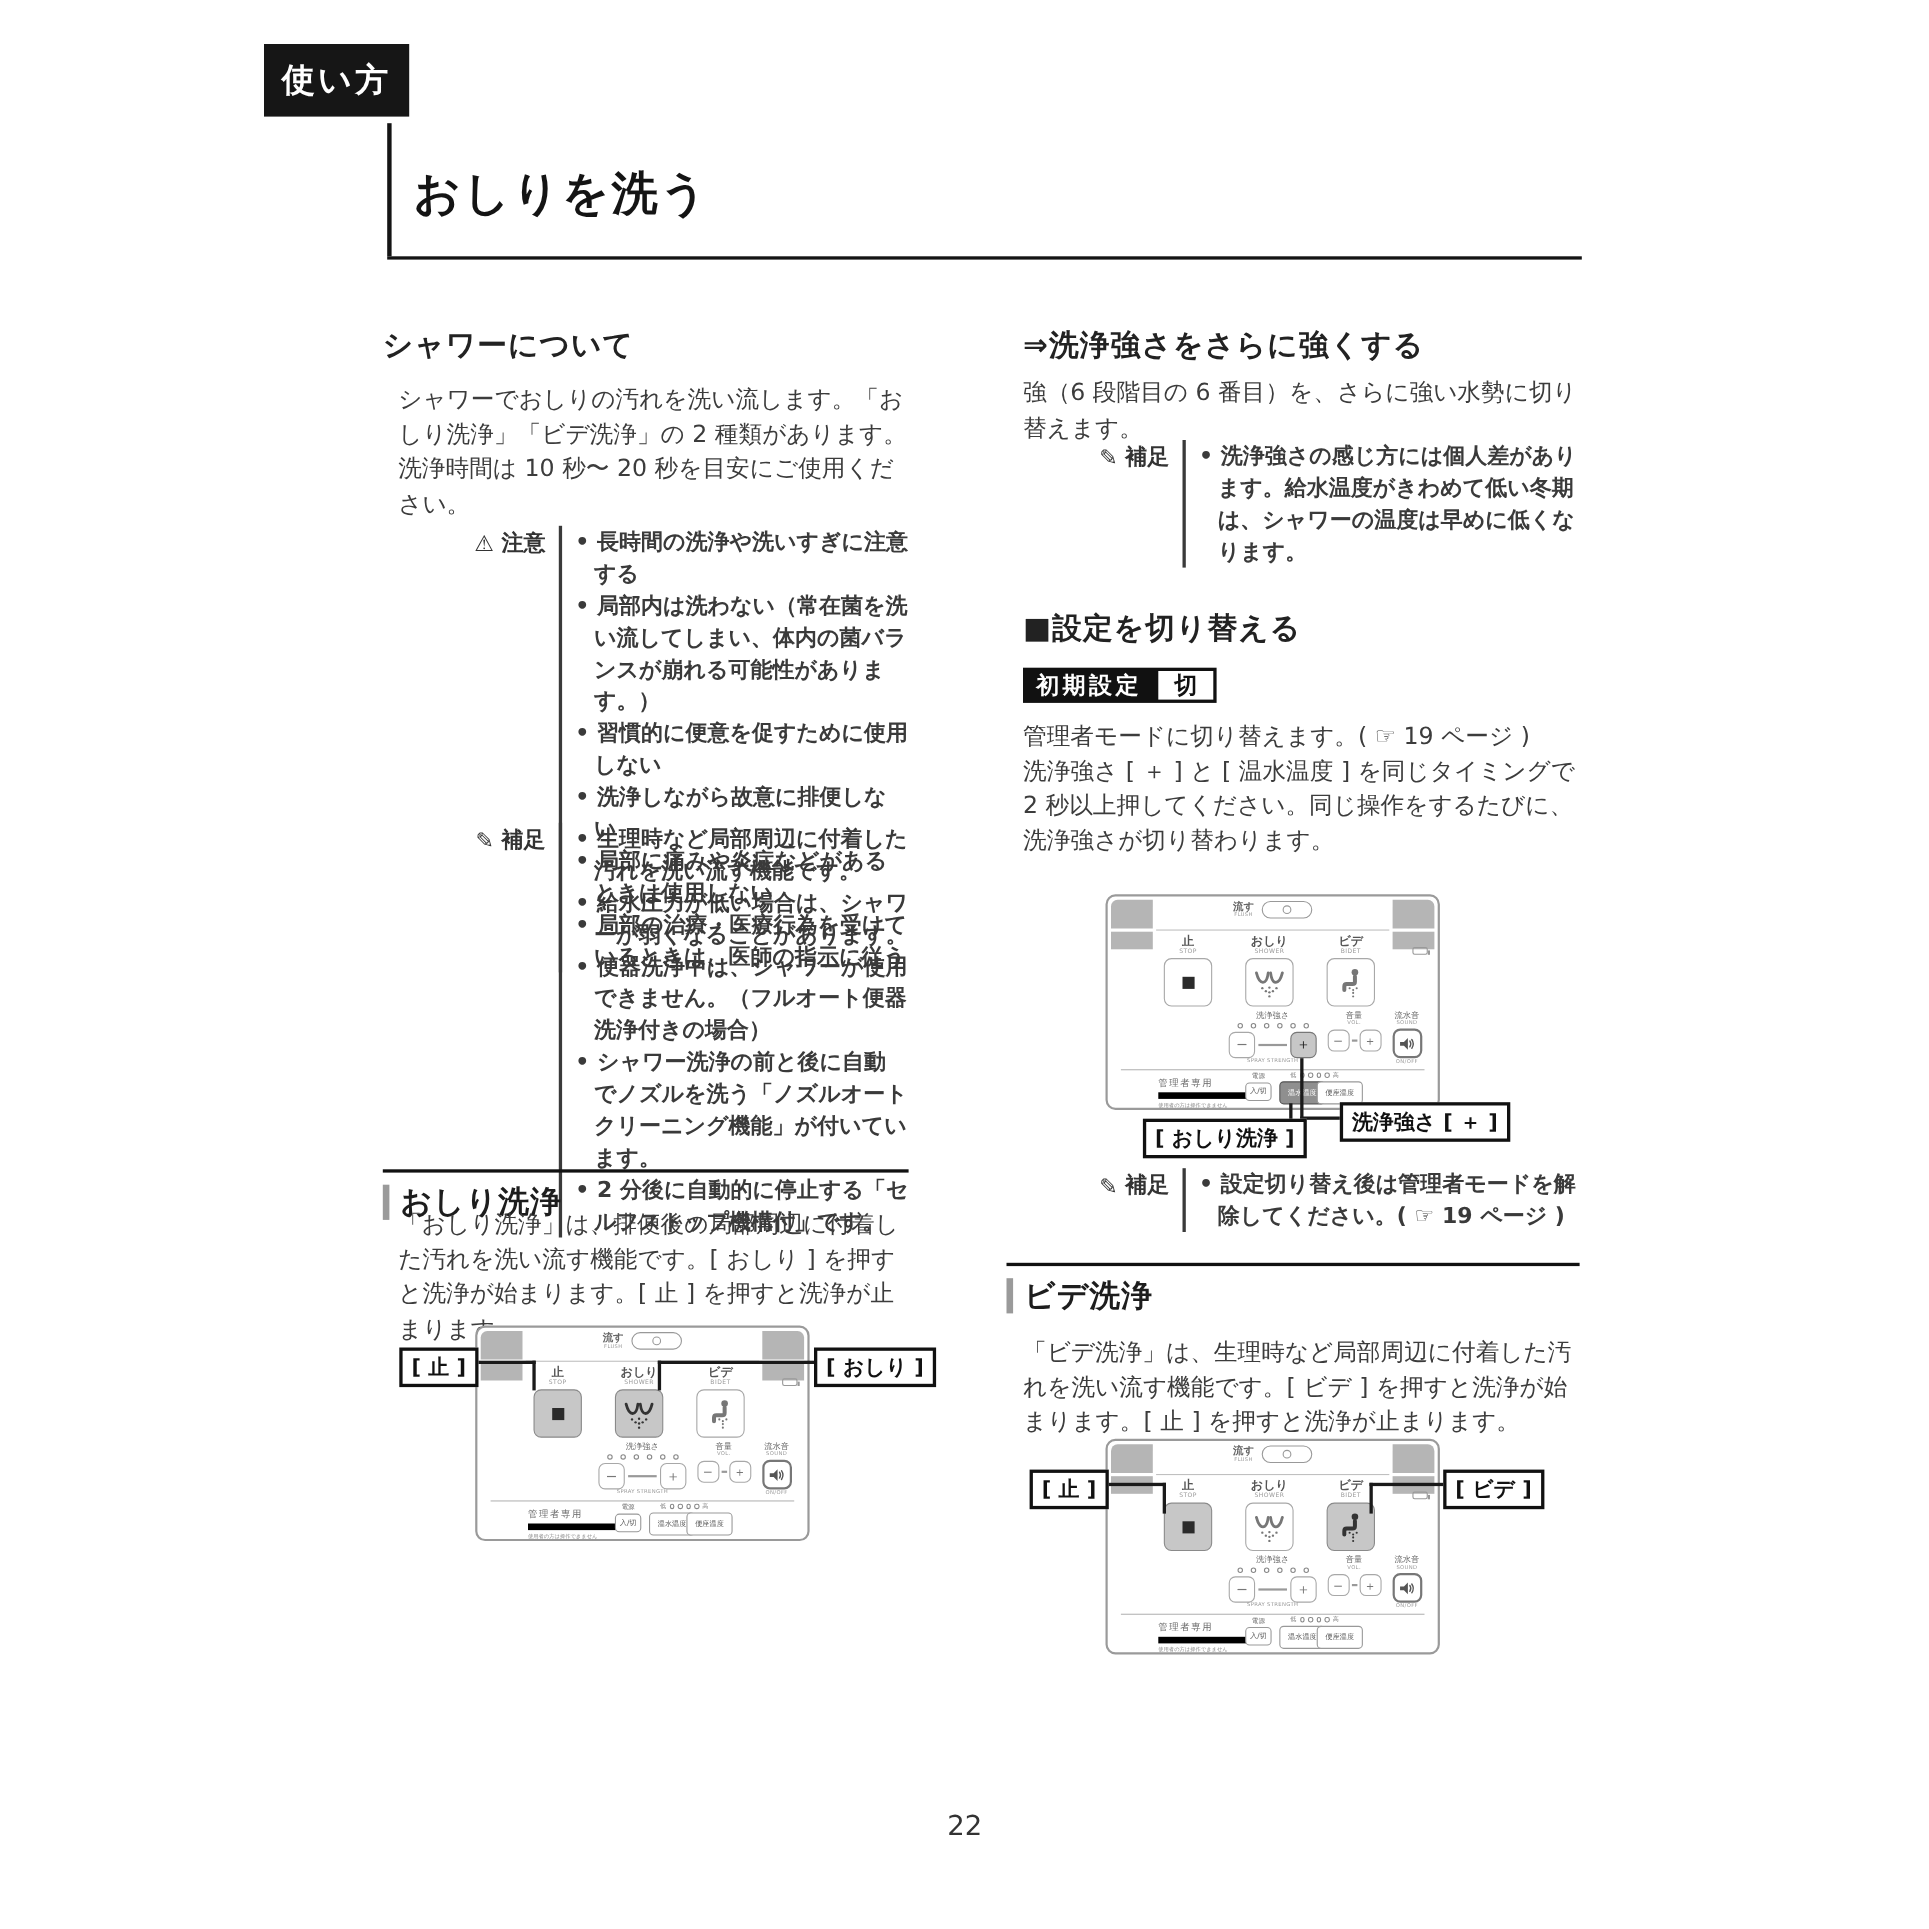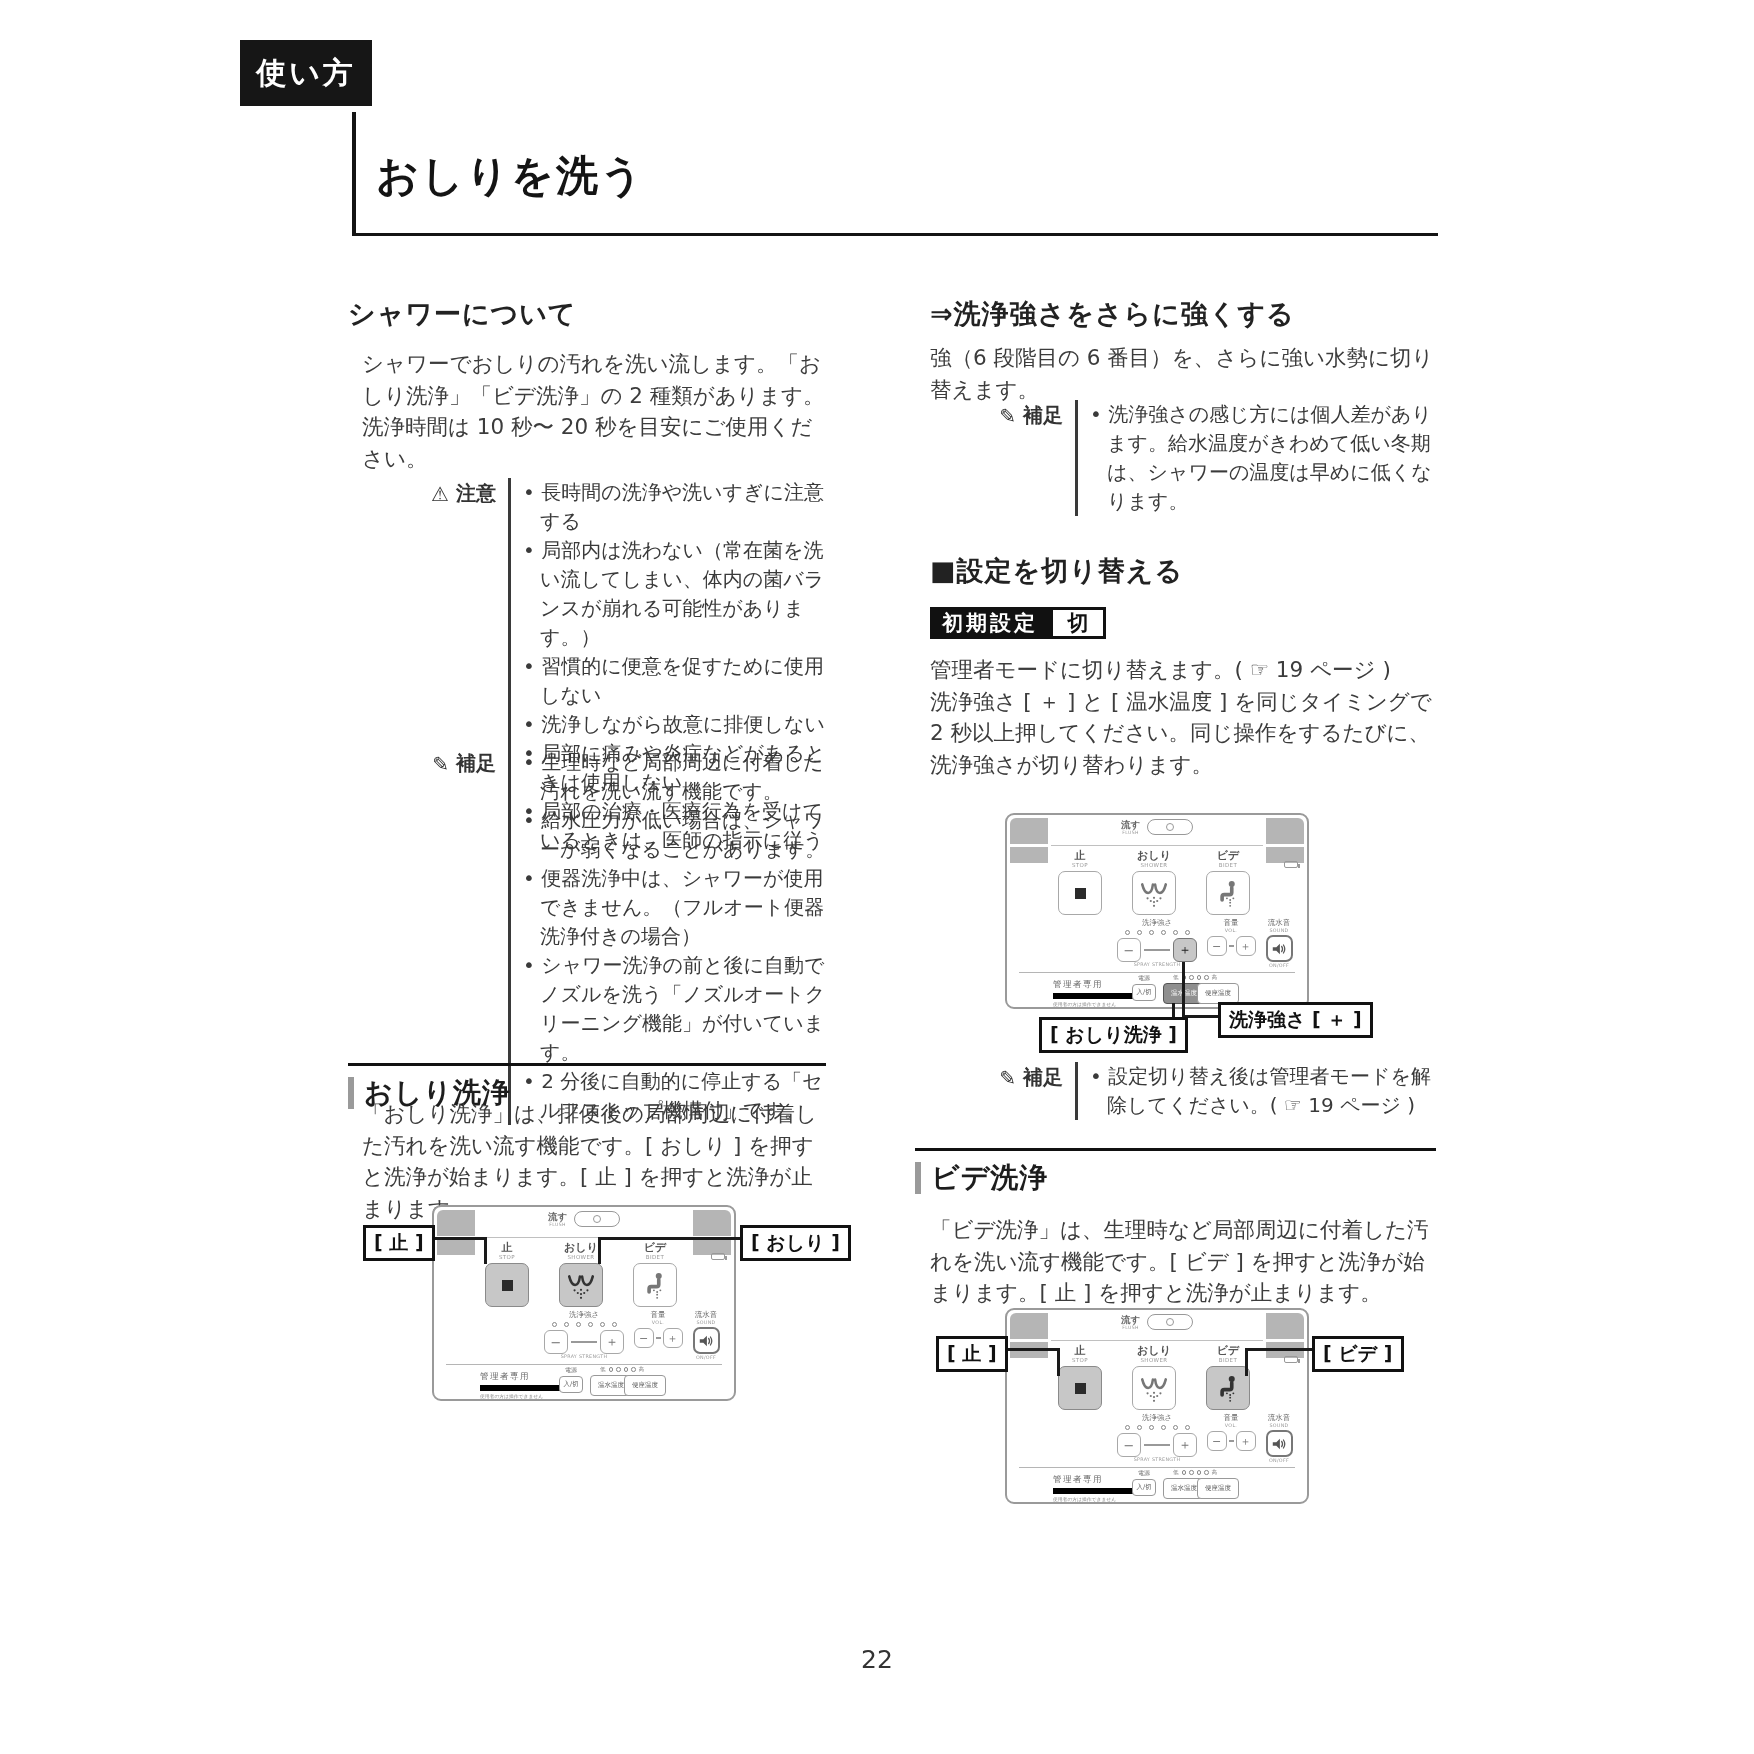--- a/index.html
+++ b/index.html
@@ -19,21 +19,21 @@
 
   
   .h2 { font-size:27px; font-weight:700; color:#222; letter-spacing:1px; }
   .para { font-size:21.5px; line-height:31.5px; color:#3c3c3c; white-space:pre-line; }
   .nb { display:flex; align-items:flex-start; }
   .nb-label { width:148px; display:flex; justify-content:flex-end; align-items:center; gap:7px;
               padding-right:12px; font-size:20px; font-weight:600; color:#333; padding-top:2px; }
   .nb-ico { font-size:20px; }
   .nb-bar { width:3px; background:#3a3a3a; align-self:stretch; }
   .nb-items { flex:1; padding-left:12px; font-size:20px; line-height:29px; color:#3a3a3a; }
-  .nb-item { padding-left:17px; text-indent:-17px; }
+  .nb-item { padding-left:17px; text-indent:-17px;font-weight:bold; }
   .nb-item::before { content:"• "; }
   .sec-rule { border-top:3px solid #111; margin-bottom:8px; }
   .sec-row { display:flex; align-items:center; gap:10px; }
   .sec-bar { width:6px; height:32px; background:#9a9a9a; }
   .sec-row h3 { font-size:28px; font-weight:700; margin:0; color:#1d1d1d; letter-spacing:1px; }
   .badge-row { display:flex; }
   .badge-k { width:120px; height:32px; background:#111; color:#fff; font-size:21px; font-weight:700;
              display:flex; align-items:center; justify-content:center; letter-spacing:3px; }
   .badge-v { width:56px; height:32px; border:3px solid #111; box-sizing:border-box; background:#fff; color:#111;
              font-size:21px; font-weight:700; display:flex; align-items:center; justify-content:center; }

